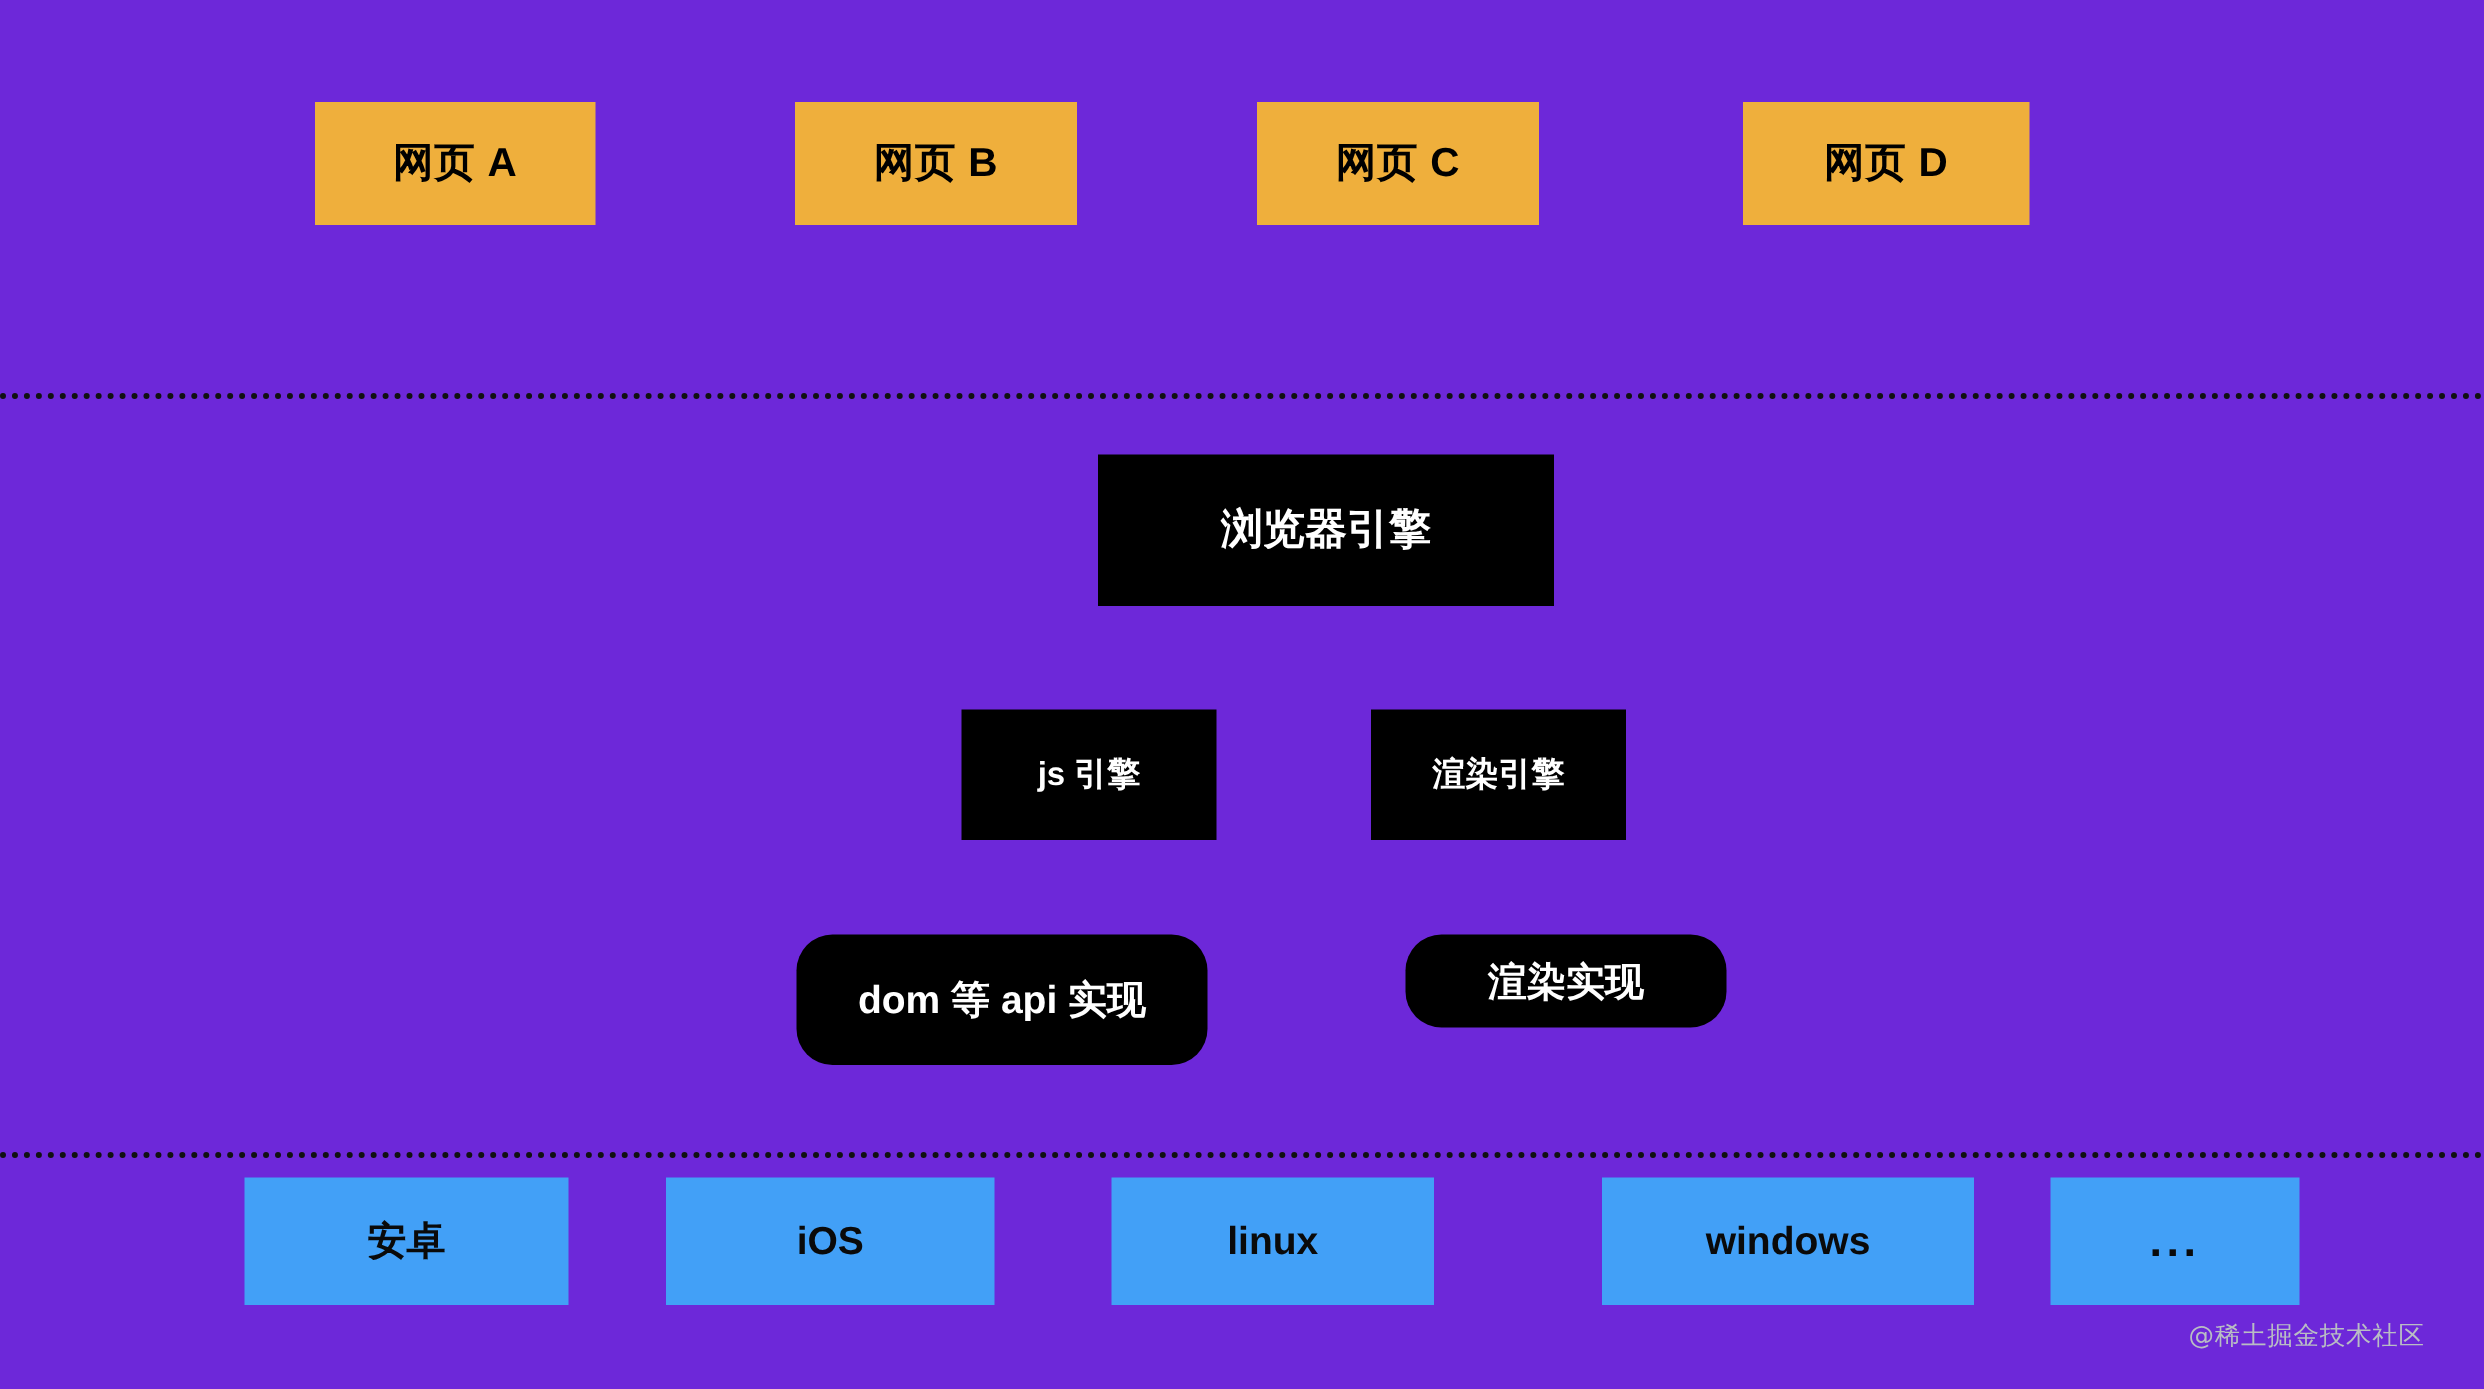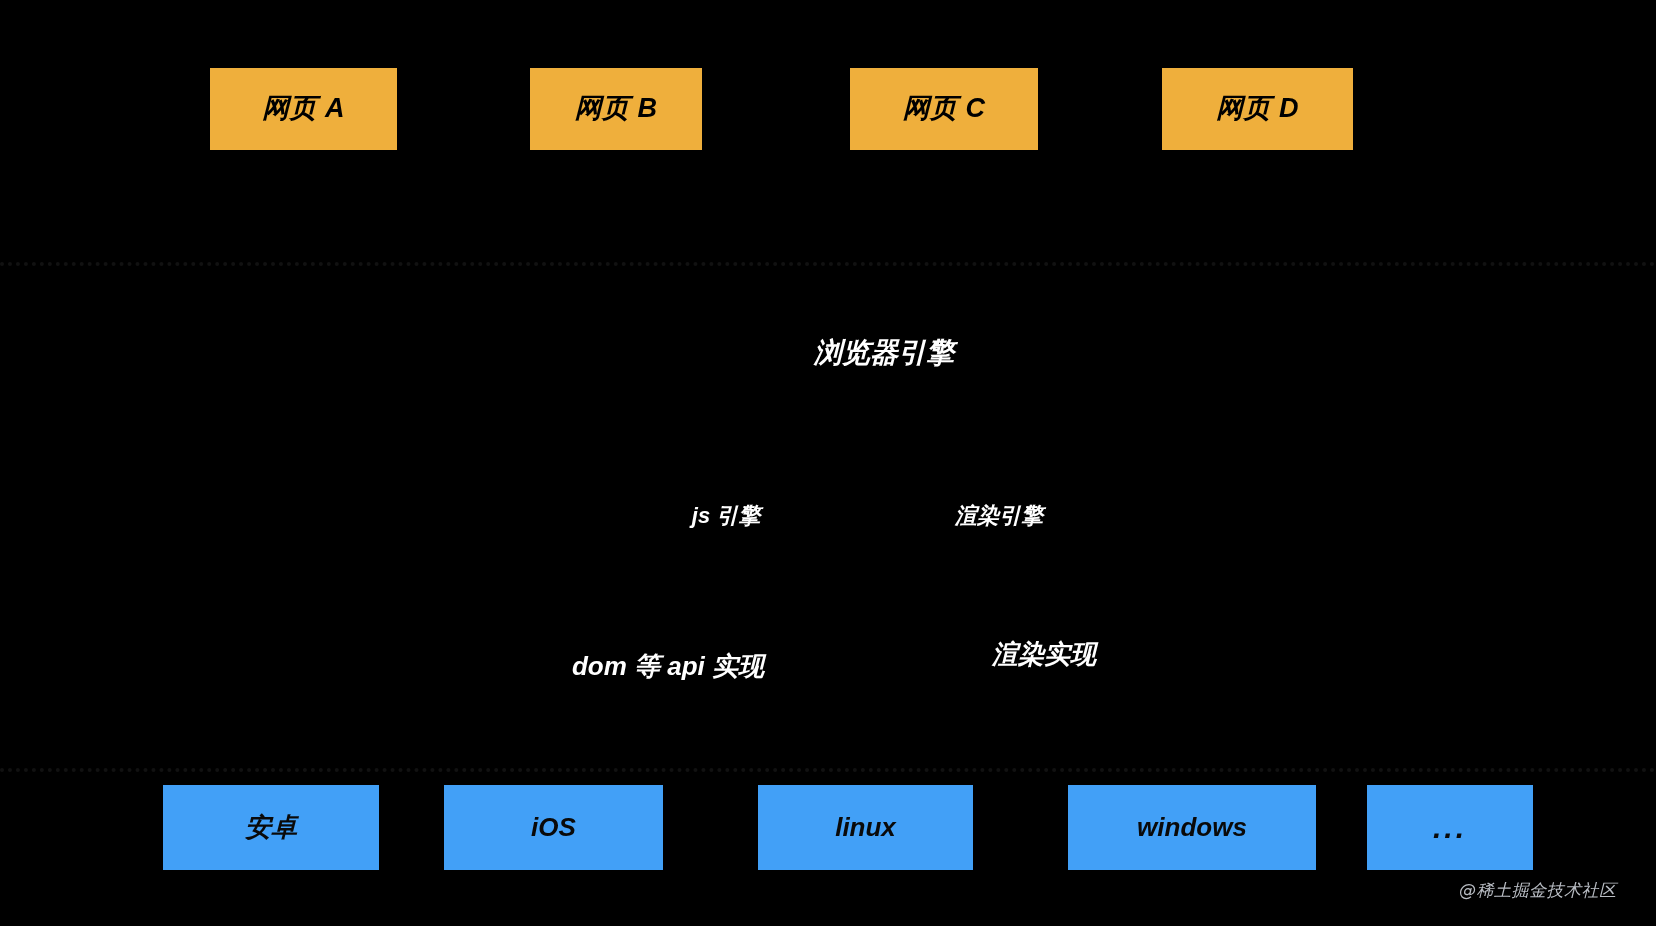--- a/index.html
+++ b/index.html
@@ -11,22 +11,21 @@
   body {
     font-family: "Liberation Sans", "DejaVu Sans", sans-serif;
     width: 1656px;
     height: 926px;
     overflow: hidden;
   }
   #canvas {
     position: relative;
     width: 1656px;
     height: 926px;
-    background: #000000;
-    font-style: italic;
+    background: #6d28d9;
   }
 
   
   .box {
     position: absolute;
     display: flex;
     align-items: center;
     justify-content: center;
     box-sizing: border-box;
     text-align: center;
@@ -88,25 +87,25 @@
 </style>
 </head>
 <body>
 
 <div id="canvas">
 
   <div class="box page-box" style="left:210px; top:68px; width:187px; height:82px;">
     <span>网页 A</span>
   </div>
 
-  <div class="box page-box" style="left:530px; top:68px; width:172px; height:82px;">
+  <div class="box page-box" style="left:530px; top:68px; width:188px; height:82px;">
     <span>网页 B</span>
   </div>
 
-  <div class="box page-box" style="left:838px; top:68px; width:188px; height:82px;margin-left:12px;">
+  <div class="box page-box" style="left:838px; top:68px; width:188px; height:82px;">
     <span>网页 C</span>
   </div>
 
   <div class="box page-box" style="left:1162px; top:68px; width:191px; height:82px;">
     <span>网页 D</span>
   </div>
 
   <div class="divider" style="top:262px;"></div>
 
   <div class="box engine-box lvl1" style="left:732px; top:303px; width:304px; height:101px;">
@@ -132,21 +131,21 @@
   <div class="divider" style="top:768px;"></div>
 
   <div class="box os-box" style="left:163px; top:785px; width:216px; height:85px;">
     <span>安卓</span>
   </div>
 
   <div class="box os-box" style="left:444px; top:785px; width:219px; height:85px;">
     <span>iOS</span>
   </div>
 
-  <div class="box os-box" style="left:758px; top:785px; width:215px; height:85px;">
+  <div class="box os-box" style="left:741px; top:785px; width:215px; height:85px;">
     <span>linux</span>
   </div>
 
   <div class="box os-box" style="left:1068px; top:785px; width:248px; height:85px;">
     <span>windows</span>
   </div>
 
   <div class="box os-box ellipsis-box" style="left:1367px; top:785px; width:166px; height:85px;">
     <span>...</span>
   </div>

